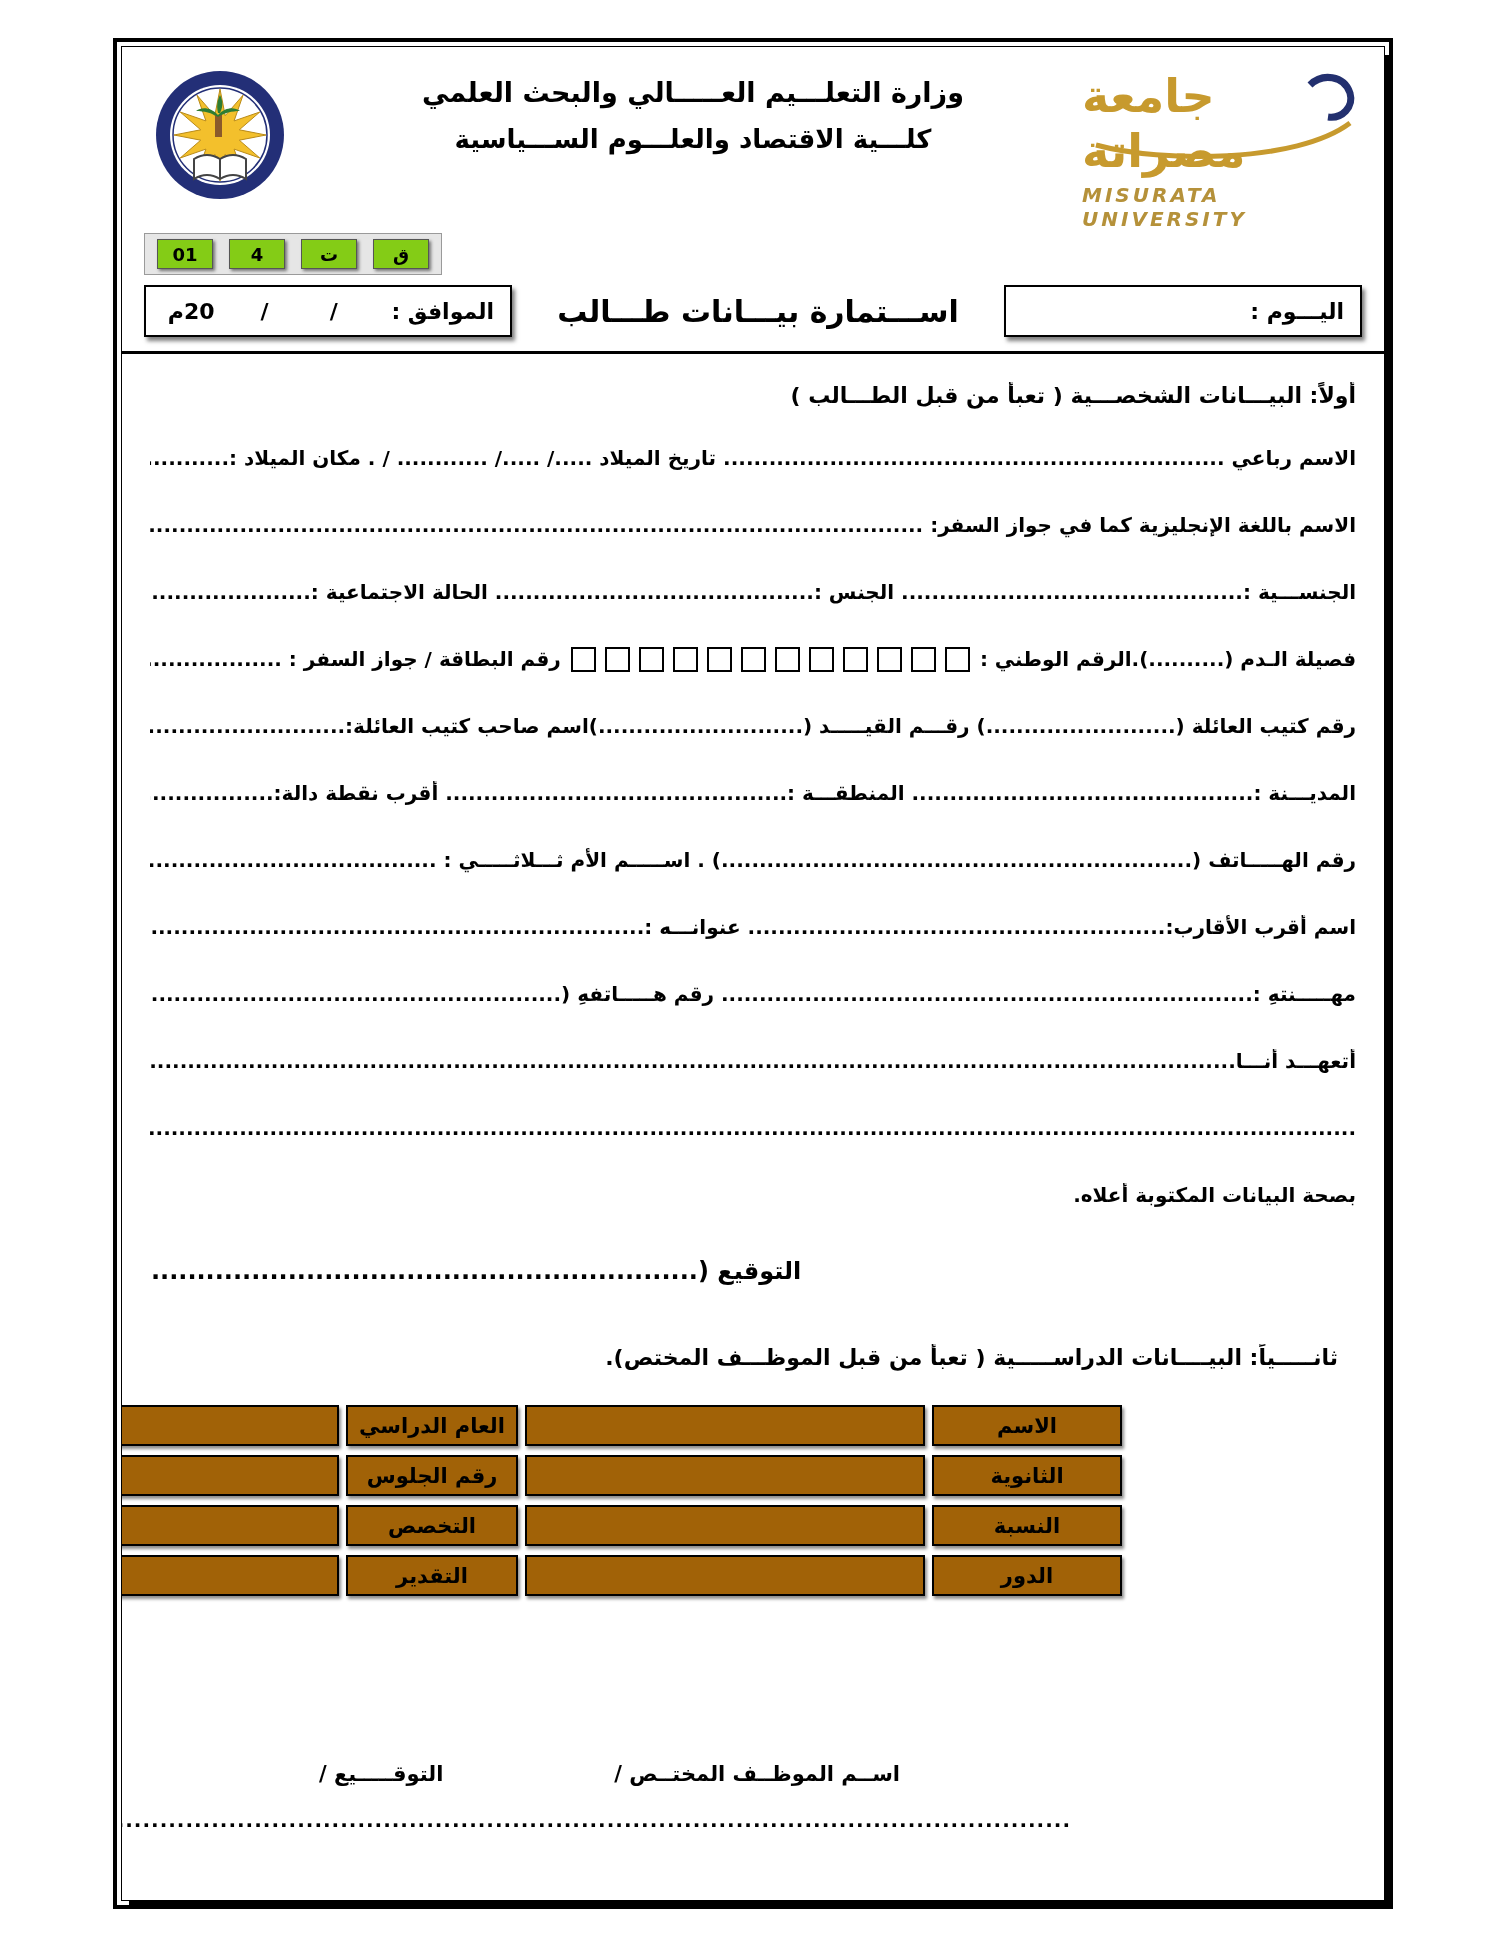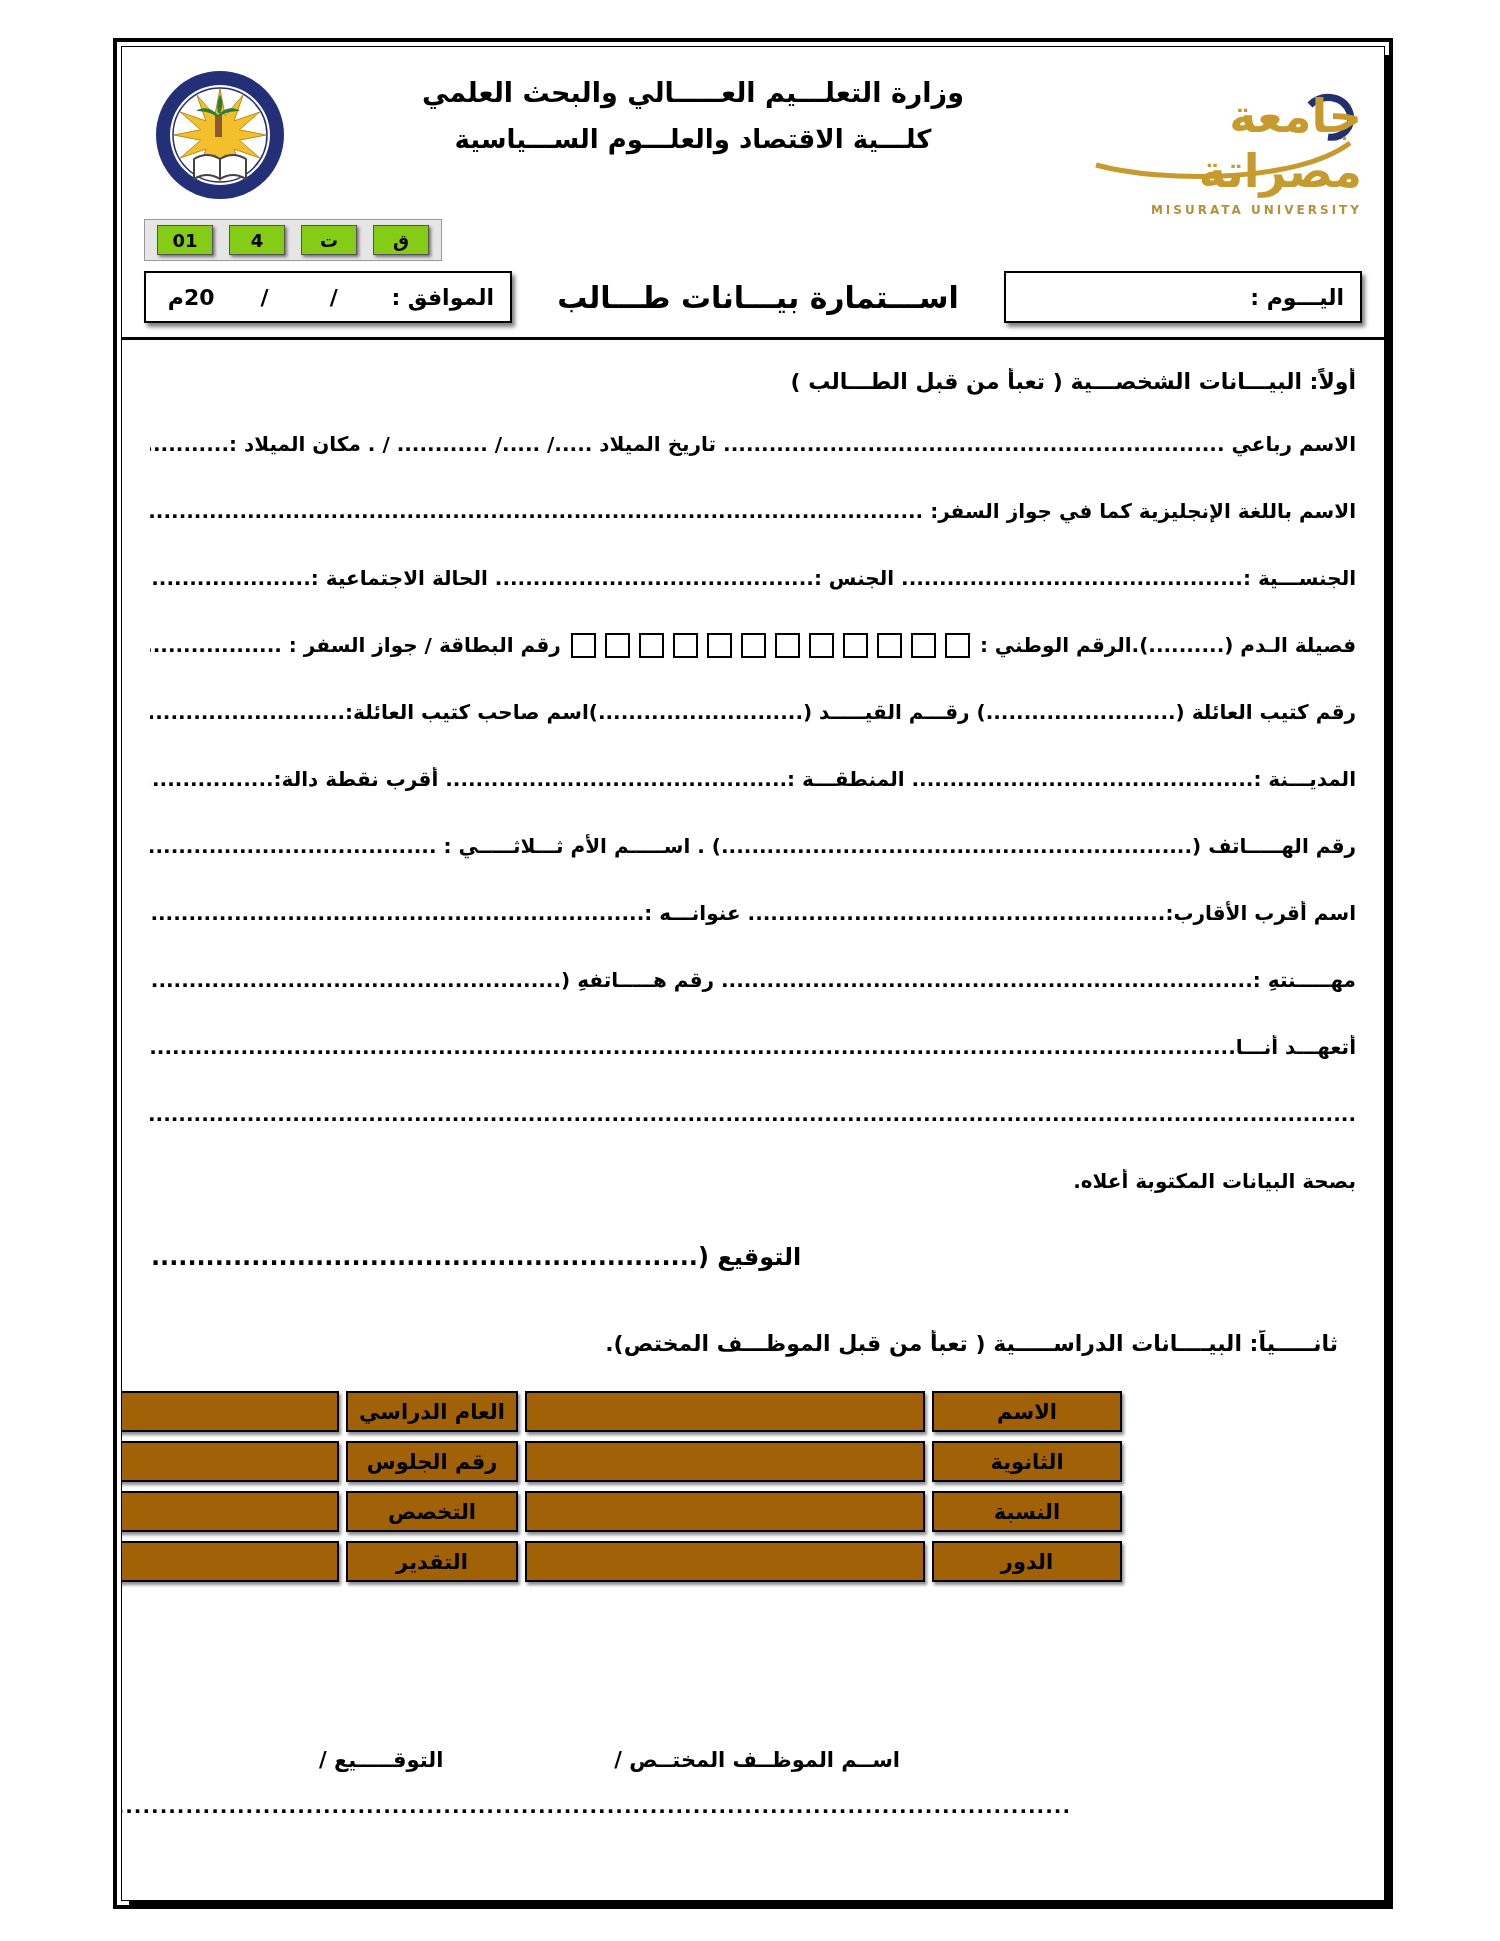--- a/index.html
+++ b/index.html
@@ -14,23 +14,23 @@
     box-shadow:6px 7px 0 -2px #000;
     padding:16px 22px 10px; overflow:hidden;
   }
   
   .header { display:flex; align-items:flex-start; gap:8px; }
   .seal { flex:0 0 160px; padding-top:4px; }
   .head-center { flex:1; text-align:center; padding-top:14px; }
   .head-line1 { font-size:27px; margin-bottom:16px; }
   .head-line2 { font-size:26px; margin-bottom:16px; }
   .head-line3 { font-size:26px; }
-  .logo-right { flex:0 0 280px; text-align:right; padding-top:6px; position:relative;margin-top:20px; }
+  .logo-right { flex:0 0 280px; text-align:left; padding-top:6px; position:relative; }
   .logo-callig { font-size:46px; color:#c79a2e; line-height:1.2; position:relative; z-index:2; }
-  .logo-caption { font-size:12px; color:#b5913a; letter-spacing:3px; margin-top:4px; }
+  .logo-caption { font-size:20px; color:#b5913a; letter-spacing:3px; margin-top:4px;font-style:italic; }
   .logo-swoosh { position:absolute; left:0; top:8px; z-index:1; }
   
   .code-row { width:max-content; background:#e6e6e6; border:1px solid #9a9a9a; padding:5px 12px;
     display:flex; direction:rtl; gap:16px; margin:2px 0 10px; }
   .code-box { width:56px; height:30px; background:#84cc16; border:1px solid #555;
     box-shadow:2px 2px 3px rgba(0,0,0,.5); display:flex; align-items:center; justify-content:center; font-size:18px; }
   
   .title-row { display:flex; align-items:center; margin-top:2px; }
   .side-box { border:2px solid #000; box-shadow:3px 4px 4px rgba(0,0,0,.5); height:52px;
     display:flex; align-items:center; direction:rtl; padding:0 16px; font-size:22px; white-space:pre; }

